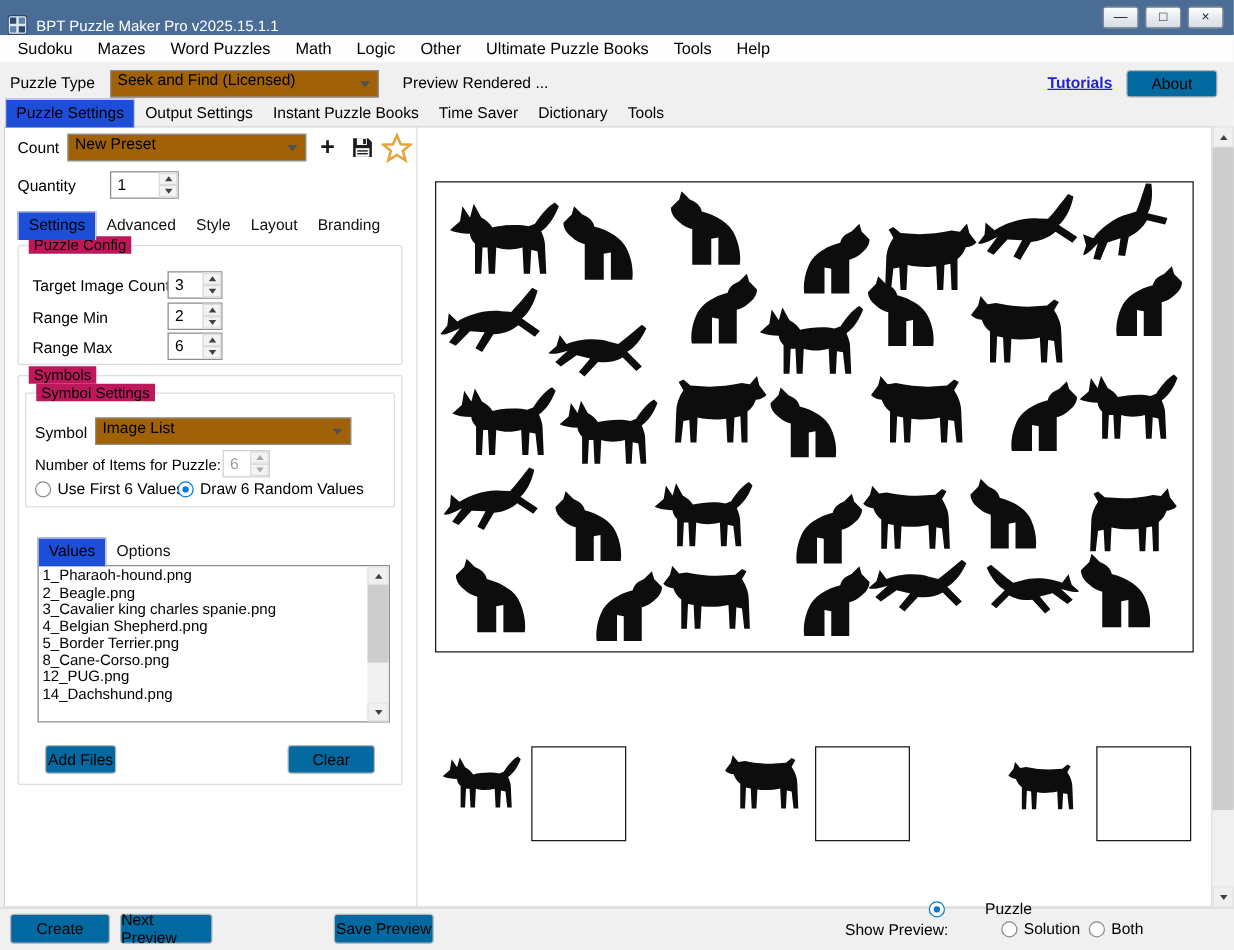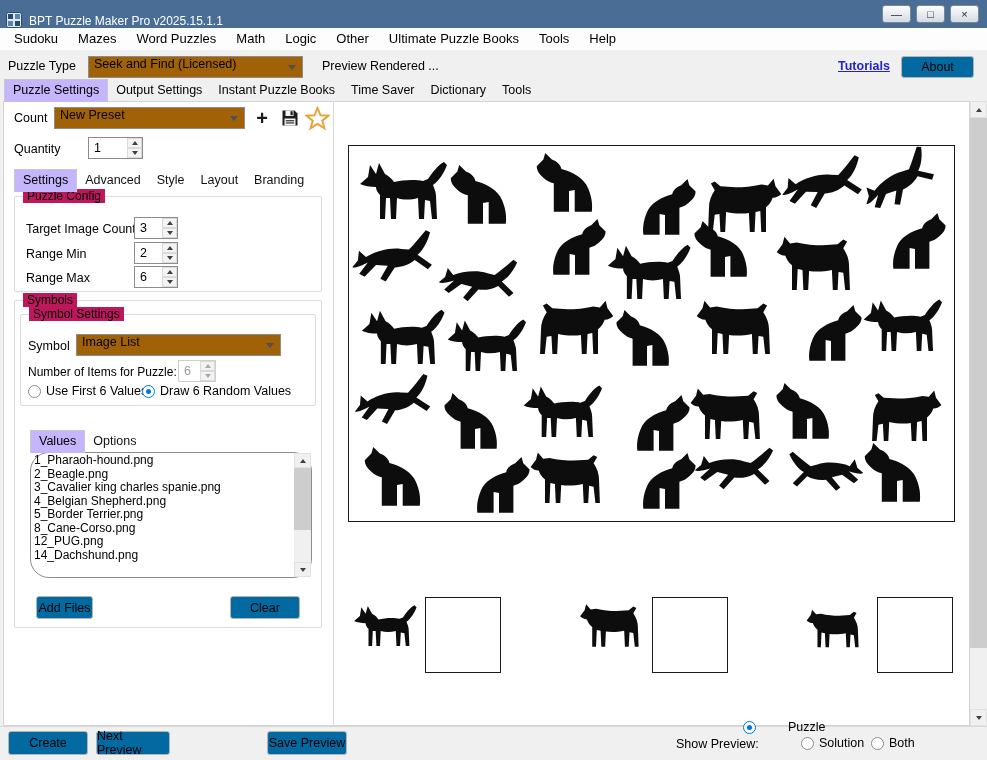--- a/index.html
+++ b/index.html
@@ -33,21 +33,21 @@
     display:flex; align-items:flex-start; padding:0 20px 0 5px; font-size:12.5px; white-space:nowrap; overflow:hidden; }
   .combo::after { content:""; position:absolute; right:6px; top:50%; margin-top:-2px;
     border:4px solid transparent; border-top:5px solid #505050; }
   .link { color:var(--link,#2323cc); text-decoration:underline; font-weight:bold; }
   .btn { position:absolute; background:#0369a1; border:1px solid #b5b5b5; border-radius:3px;
     display:flex; align-items:center; justify-content:center; font-size:12.5px; }
 
   
   .tabs { position:absolute; display:flex; align-items:flex-end; }
   .tab { padding:3px 8px 4px; font-size:12.5px; white-space:nowrap; }
-  .tab.active { background:#c4b5fd; border:1px solid #c9c9c9; border-bottom:none;
+  .tab.active { background:#1d4ed8; border:1px solid #c9c9c9; border-bottom:none;
     padding-bottom:5px; margin-bottom:-1px; position:relative; z-index:3; }
   .tabs.inner .tab:not(.active) { color:#111; }
 
   
   .content-panel { position:absolute; left:3px; top:101px; width:967px; height:625px;
     background:#fff; border:1px solid #d4d4d4; }
   .vdivider { position:absolute; left:333px; top:101px; width:1px; height:625px; background:#d9d9d9; }
 
   
   .group { position:absolute; border:1px solid #dcdcdc; border-radius:2px; }
@@ -265,21 +265,21 @@
 <div class="radio checked" style="left:142px; top:384px;">
   <span class="rdot"></span>
   <span>Draw 6 Random Values</span>
 </div>
 
 <div class="tabs inner" style="left:30px; top:432px; height:20px;">
   <span class="tab active">Values</span>
   <span class="tab">Options</span>
 </div>
 
-<div class="listbox" style="left:30px; top:452px; width:282px; height:126px;border-radius:19px;">
+<div class="listbox" style="left:30px; top:452px; width:282px; height:126px;">
   <div class="list-items">
     <div class="list-item">1_Pharaoh-hound.png</div>
     <div class="list-item">2_Beagle.png</div>
     <div class="list-item">3_Cavalier king charles spanie.png</div>
     <div class="list-item">4_Belgian Shepherd.png</div>
     <div class="list-item">5_Border Terrier.png</div>
     <div class="list-item">8_Cane-Corso.png</div>
     <div class="list-item">12_PUG.png</div>
     <div class="list-item">14_Dachshund.png</div>
   </div>

